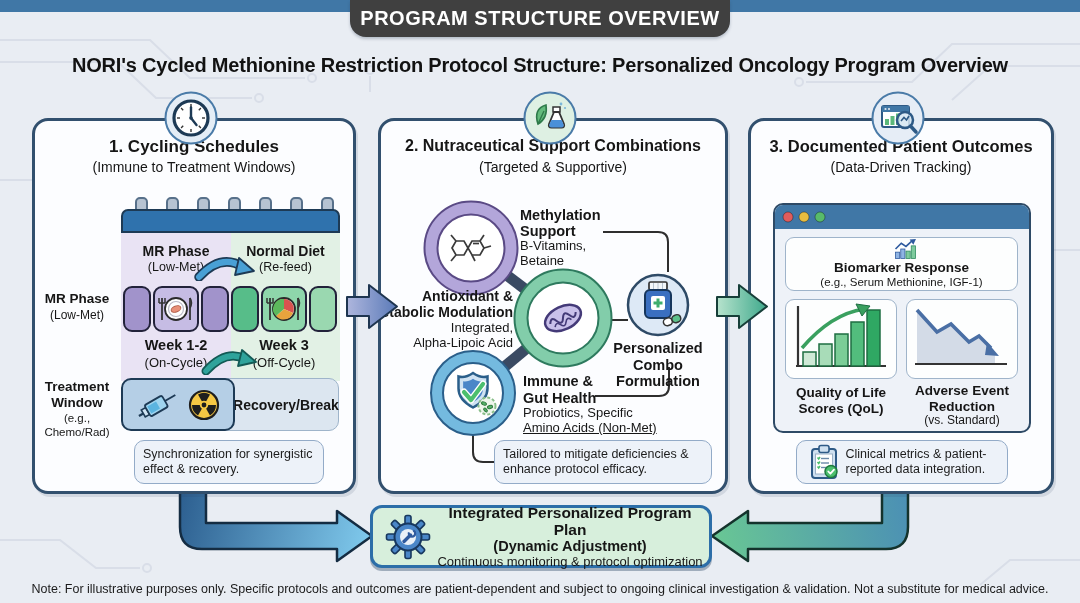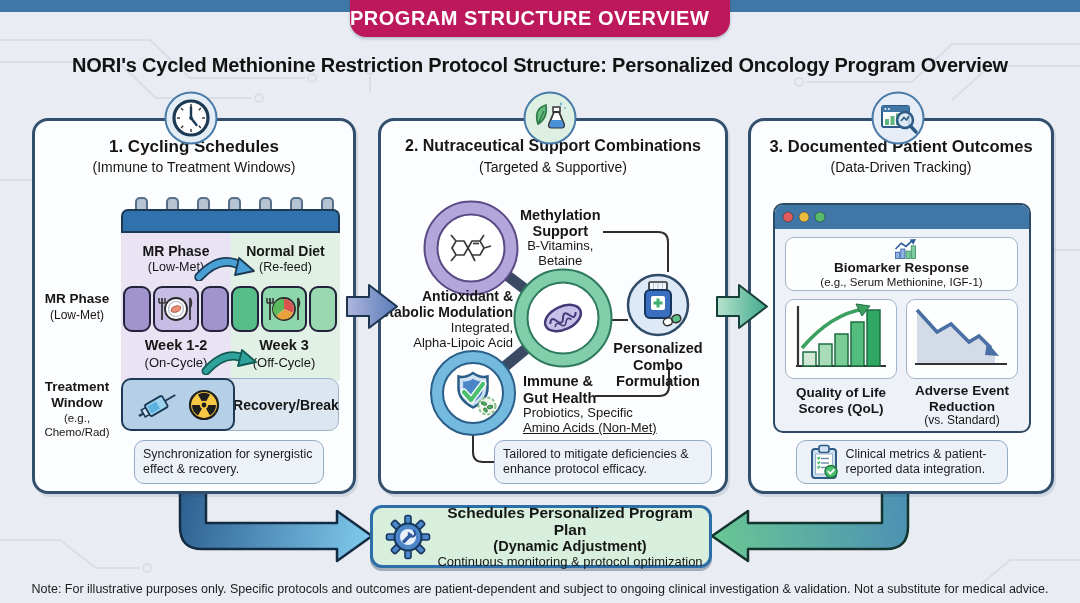--- a/index.html
+++ b/index.html
@@ -4,22 +4,22 @@
 <style>
   html,body{margin:0;padding:0;}
   body{width:1080px;height:603px;position:relative;overflow:hidden;
        background:#e9edf3;font-family:"Liberation Sans",sans-serif;color:#161616;}
   .abs{position:absolute;}
   .ctr{text-align:center;}
   .b{font-weight:bold;}
   svg{display:block;}
   
   #topstrip{left:0;top:0;width:1080px;height:12px;background:#4077a6;}
-  #banner{left:350px;top:0;width:380px;height:37px;background:#be185d;
-          border-radius:0 0 16px 16px;display:flex;align-items:center;
+  #banner{left:350px;top:0;width:380px;height:37px;background:#404040;
+          border-radius:0 0 16px 16px;display:flex;align-items:center;justify-content:center;
           box-shadow:0 2px 3px rgba(30,50,80,.25);}
   #banner span{color:#fff;font-size:20px;font-weight:bold;letter-spacing:.5px;}
   #maintitle{left:0;top:54px;width:1080px;font-size:20px;font-weight:bold;color:#121212;letter-spacing:-.2px;}
   
   .panel{background:#fcfdff;border:3px solid #32506e;border-radius:16px;
          box-shadow:2px 3px 0 rgba(40,60,90,.12);}
   .badge{width:54px;height:54px;top:91px;z-index:6;}
   .ptitle{font-size:17px;font-weight:bold;width:100%;}
   .psub{font-size:14px;width:100%;}
   .notebox{background:#edf2f9;border:1.5px solid #93abc8;border-radius:10px;
@@ -269,21 +269,21 @@
       <rect x="270" y="175" width="14" height="14" rx="2" fill="#fff"></rect>
       <rect x="275.5" y="177.5" width="3" height="9" fill="#3fae6e"></rect>
       <rect x="272.5" y="180.5" width="9" height="3" fill="#3fae6e"></rect>
       <g transform="rotate(-20 291 199)">
         <rect x="282" y="195.5" width="9" height="7.5" rx="3.75" fill="#fff" stroke="#333" stroke-width="1.5"></rect>
         <rect x="291" y="195.5" width="9" height="7.5" rx="3.75" fill="#5cc08a" stroke="#333" stroke-width="1.5"></rect>
       </g>
     </g>
   </svg>
 
-  <div class="abs" style="left:139px;top:86px;white-space:nowrap;line-height:1.12;text-align:center;">
+  <div class="abs" style="left:139px;top:86px;white-space:nowrap;line-height:1.12;">
     <span class="b" style="display:block;font-size:14.5px;">Methylation</span>
     <span class="b" style="display:block;font-size:14.5px;">Support</span>
     <span style="display:block;font-size:13px;">B-Vitamins,</span>
     <span style="display:block;font-size:13px;">Betaine</span>
   </div>
   <div class="abs" style="right:212px;top:168px;text-align:right;white-space:nowrap;line-height:1.14;">
     <span class="b" style="display:block;font-size:14px;">Antioxidant &amp;</span>
     <span class="b" style="display:block;font-size:14px;">Metabolic Modulation</span>
     <span style="display:block;font-size:13px;">Integrated,</span>
     <span style="display:block;font-size:13px;">Alpha-Lipoic Acid</span>
@@ -444,19 +444,19 @@
       <rect x="20" y="1.5" width="6" height="9" rx="2" transform="rotate(225 23 23)"></rect>
       <rect x="20" y="1.5" width="6" height="9" rx="2" transform="rotate(270 23 23)"></rect>
       <rect x="20" y="1.5" width="6" height="9" rx="2" transform="rotate(315 23 23)"></rect>
     </g>
     <circle cx="23" cy="23" r="13.5" fill="#4a86c8" stroke="#17375e" stroke-width="2"></circle>
     <circle cx="23" cy="23" r="8" fill="#eaf1f8"></circle>
     <line x1="19" y1="27.5" x2="25.5" y2="21" stroke="#2e5a9e" stroke-width="3.4" stroke-linecap="round"></line>
     <circle cx="27" cy="19.5" r="3.2" fill="none" stroke="#2e5a9e" stroke-width="2.2" stroke-dasharray="11 5"></circle>
   </svg>
   <div class="txt">
-    <span class="b" style="display:block;font-size:15.5px;">Schedules Personalized Program Plan</span>
+    <span class="b" style="display:block;font-size:15.5px;">Integrated Personalized Program Plan</span>
     <span class="b" style="display:block;font-size:14.5px;">(Dynamic Adjustment)</span>
     <span style="display:block;font-size:13px;">Continuous monitoring &amp; protocol optimization</span>
   </div>
 </div>
 
 <div id="footer" class="abs ctr">Note: For illustrative purposes only. Specific protocols and outcomes are patient-dependent and subject to ongoing clinical investigation &amp; validation. Not a substitute for medical advice.</div>
 
 </body></html>

